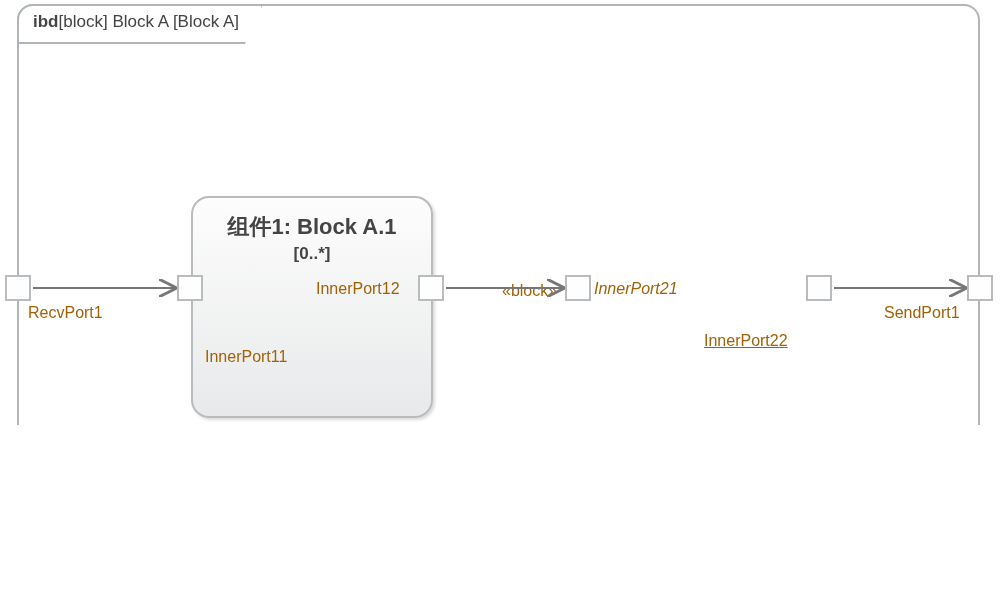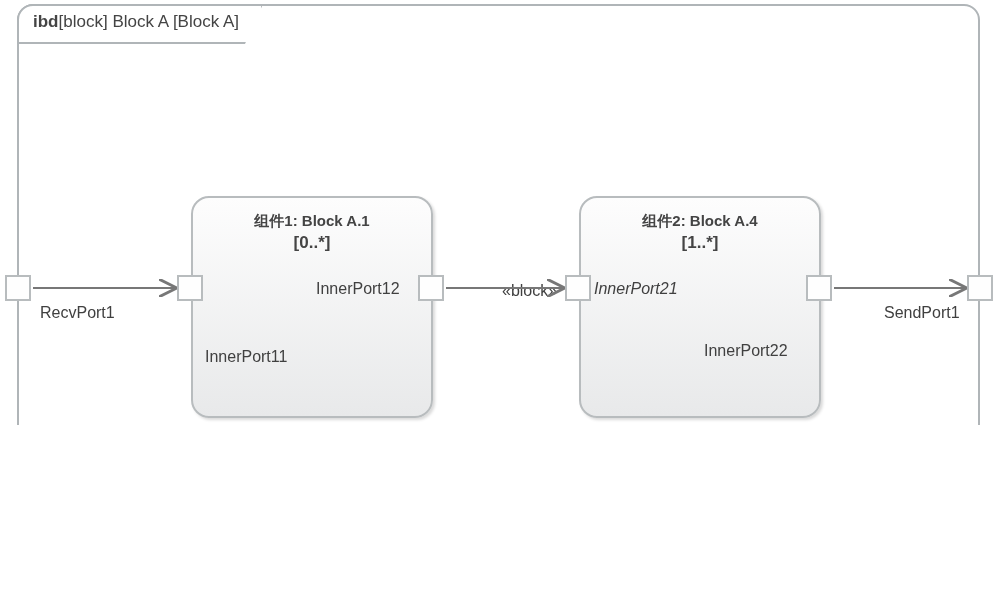--- a/index.html
+++ b/index.html
@@ -42,40 +42,40 @@
   .block {
     position: absolute;
     border: 2px solid #b8bcbe;
     border-radius: 18px;
     background: linear-gradient(180deg, #fdfdfd 0%, #e8e9ea 100%);
     box-shadow: 2px 2px 3px rgba(0,0,0,0.15);
   }
   .block-title {
     text-align: center;
     font-weight: bold;
-    font-size: 15px;
+    font-size: 22px;
     padding-top: 14px;
   }
   .block-mult {
     text-align: center;
     font-weight: bold;
     font-size: 17px;
     padding-top: 2px;
   }
   .port {
     position: absolute;
     width: 26px;
     height: 26px;
     border: 2px solid #b8bcbe;
     background: #fefefe;
   }
   .label {
     position: absolute;
     font-size: 16px;
-    color: #404040;
+    color: #a16207;
   }
   svg.connectors {
     position: absolute;
     left: 0; top: 0;
     width: 1000px;
     height: 595px;
     pointer-events: none;
   }
 </style>
 </head>
@@ -91,44 +91,37 @@
     </div>
 
     <div class="block" style="left:172px; top:190px; width:242px; height:222px;">
       <div class="block-title">
         <span>组件1:</span>
         <span>Block A.1</span>
       </div>
       <div class="block-mult">[0..*]</div>
     </div>
 
-    <div class="block" style="left:560px; top:190px; width:242px; height:222px;">
-      <div class="block-title">
-        <span>组件2:</span>
-        <span>Block A.4</span>
-      </div>
-      <div class="block-mult">[1..*]</div>
-    </div>
   </div>
 
   <div class="port" style="left:5px;  top:275px;"></div>
   <div class="port" style="left:967px; top:275px;"></div>
 
   <div class="port" style="left:177px; top:275px;"></div>
   <div class="port" style="left:418px; top:275px;"></div>
 
   <div class="port" style="left:565px; top:275px;"></div>
   <div class="port" style="left:806px; top:275px;"></div>
 
-  <div class="label" style="left:16px;  top:304px;padding-left:24px;">RecvPort1</div>
+  <div class="label" style="left:4px;  top:304px;padding-left:24px;">RecvPort1</div>
   <div class="label" style="left:884px;top:304px;">SendPort1</div>
   <div class="label" style="left:205px;top:348px;">InnerPort11</div>
   <div class="label" style="left:316px;top:280px;">InnerPort12</div>
   <div class="label" style="left:594px;top:280px;font-style:italic;">InnerPort21</div>
-  <div class="label" style="left:704px;top:342px;">InnerPort22</div>
+  <div class="label" style="left:704px;top:332px;text-decoration:underline;">InnerPort22</div>
 
   <div class="label" style="left:502px; top:282px;">«block»</div>
 
   <svg class="connectors">
     <defs>
       <marker id="arrow" viewBox="0 0 10 10" refX="9" refY="5" markerWidth="9" markerHeight="9" orient="auto-start-reverse">
         <path d="M 0 0 L 10 5 L 0 10" fill="none" stroke="#777" stroke-width="1.6"></path>
       </marker>
     </defs>
 

